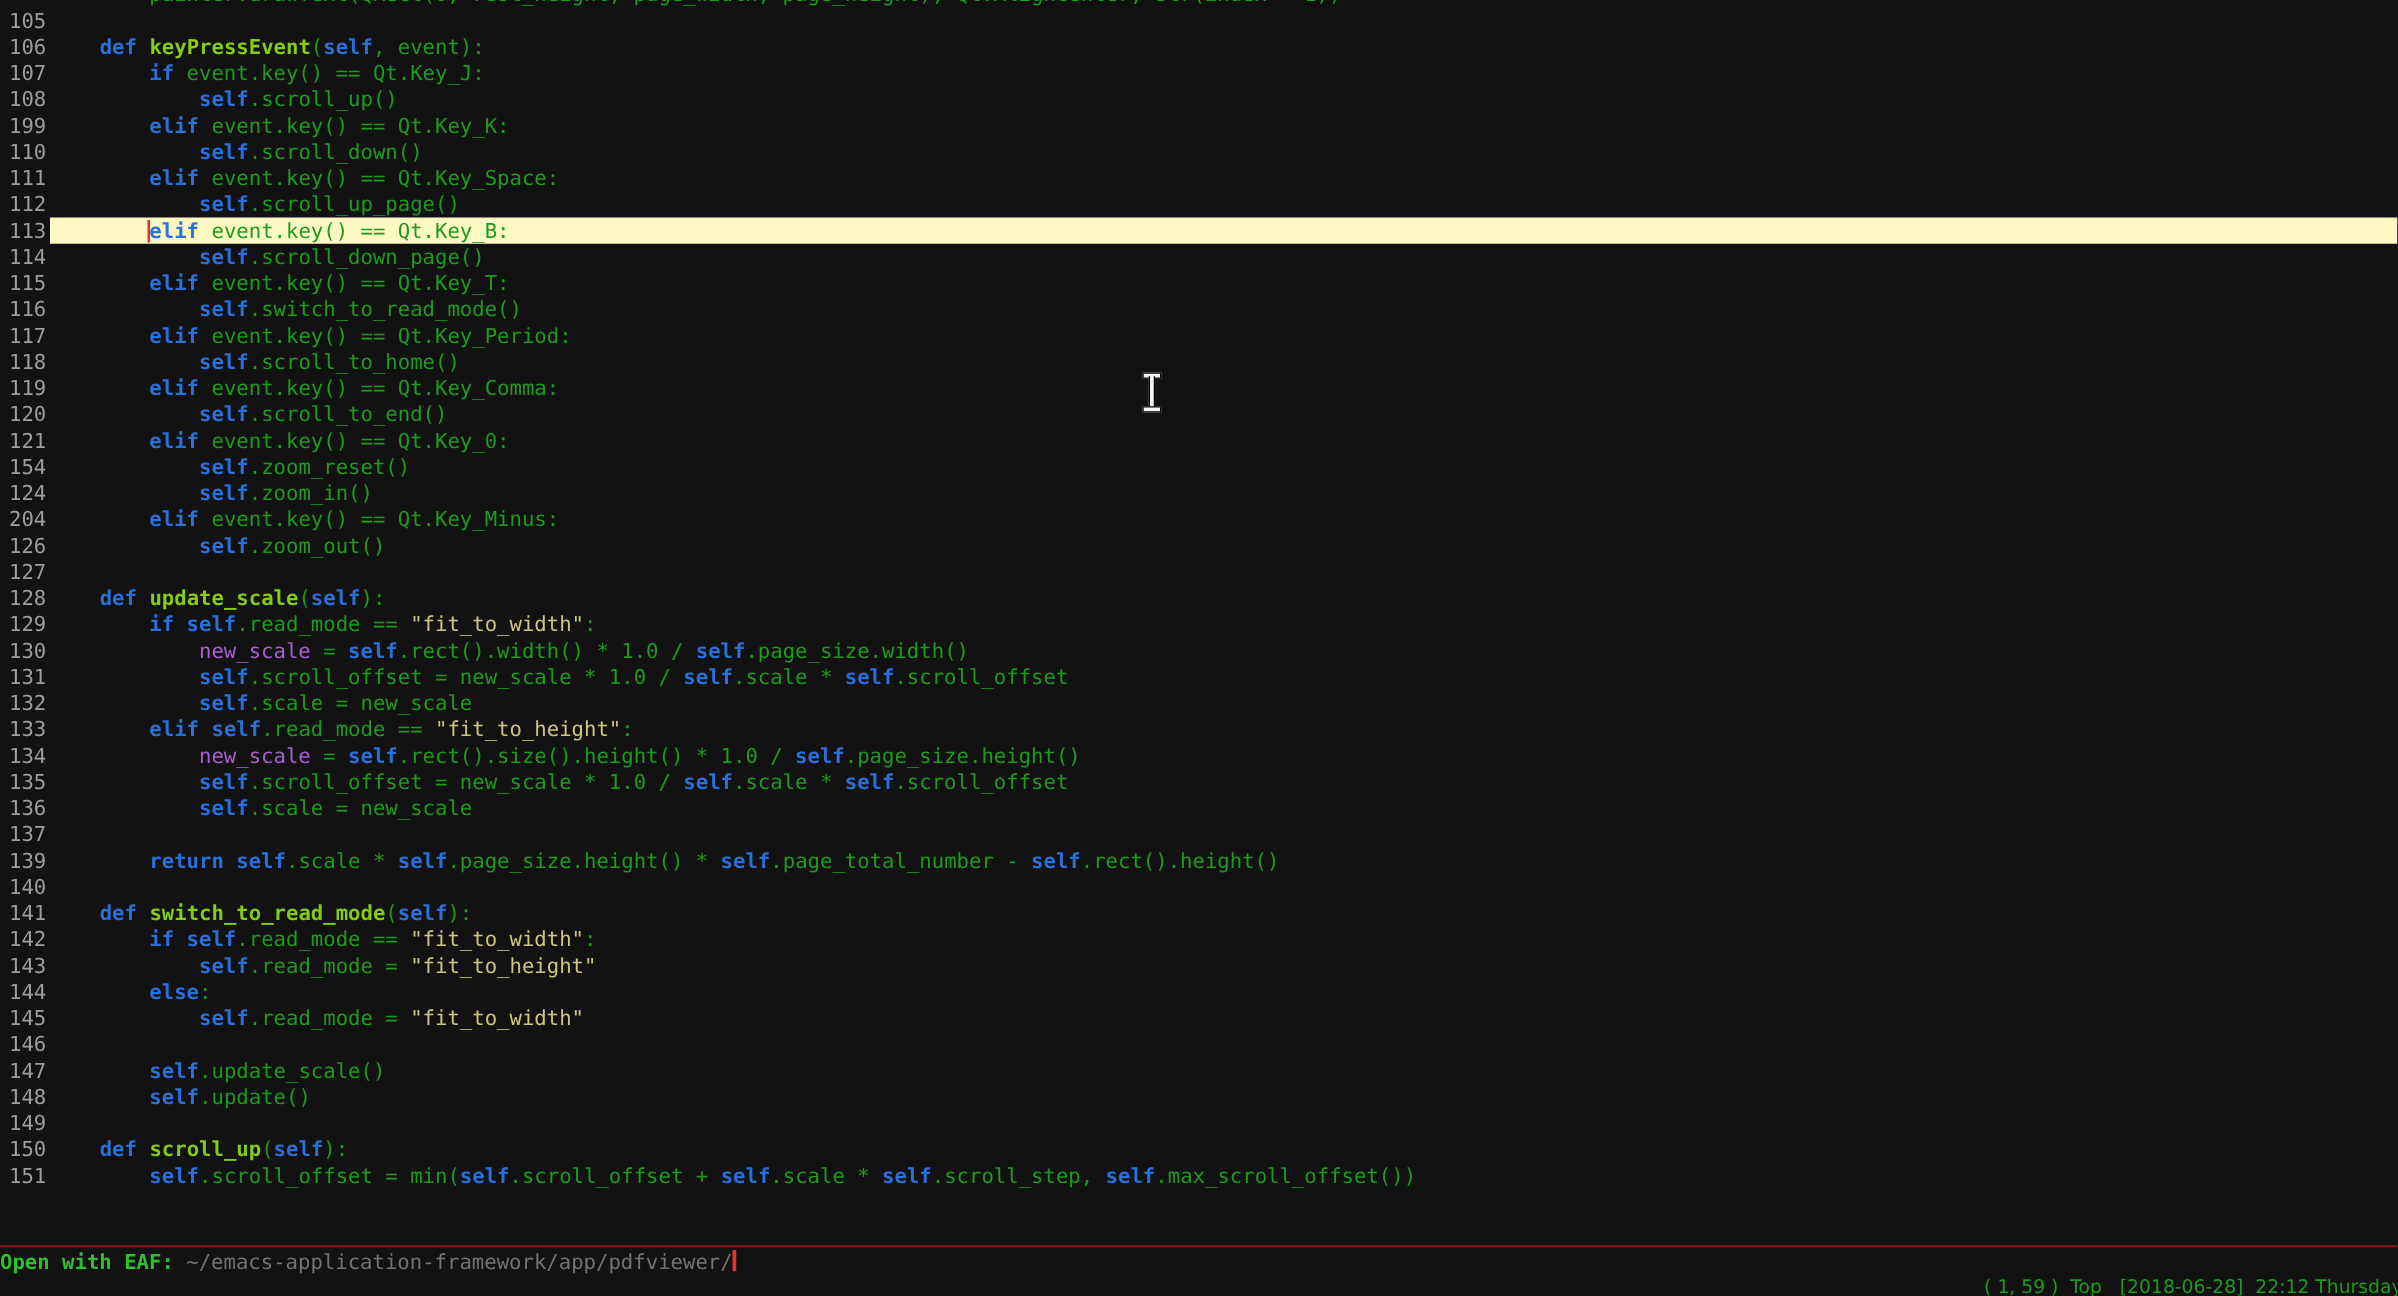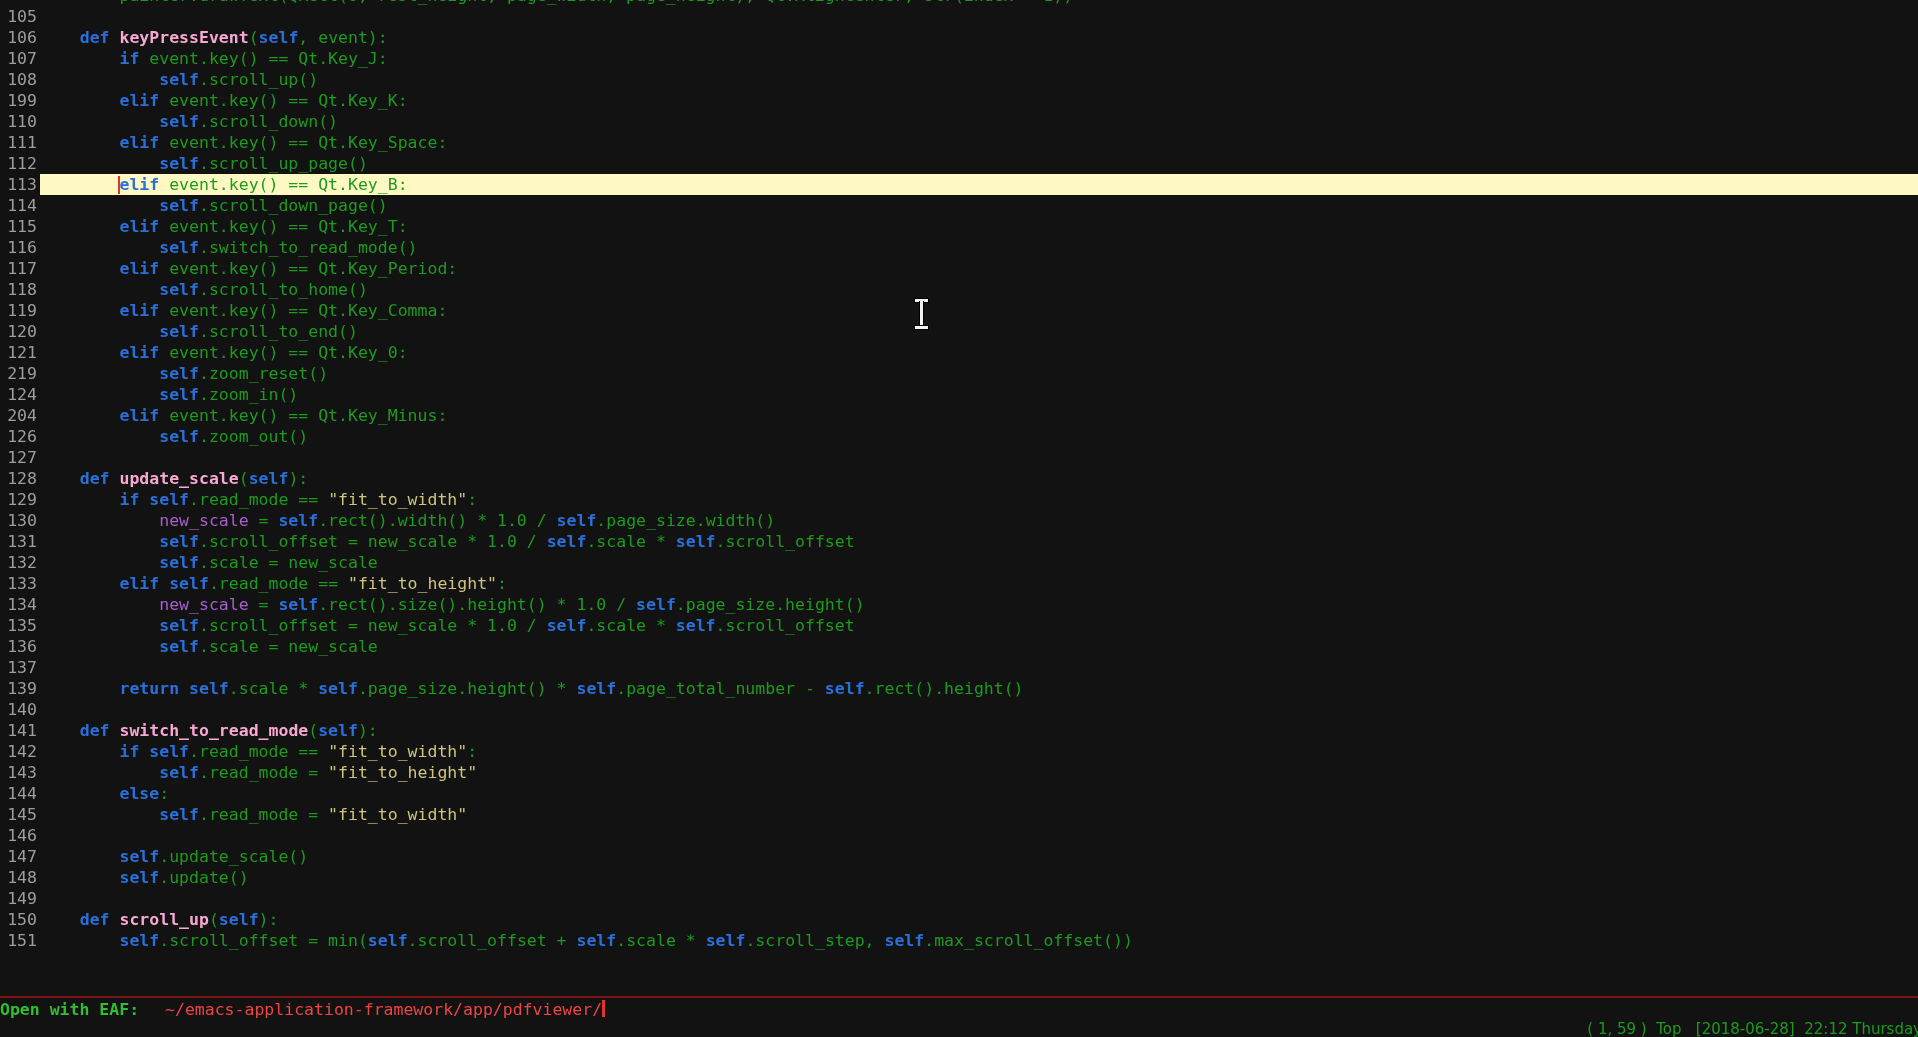--- a/index.html
+++ b/index.html
@@ -22,33 +22,33 @@
   .row{display:flex;height:21px;font:16.5px/21px "DejaVu Sans Mono",monospace;}
   .gutter{
     flex:0 0 40px;width:40px;box-sizing:border-box;
     text-align:right;padding-right:3px;
     color:#9e9e9e;user-select:none;
   }
   .code{flex:1 1 auto;white-space:pre;color:#1e9b1e;}
   .code.hl{background:#fef9c3;}
   .tk-t{color:#1e9b1e;}
   .tk-k{color:#2a70da;font-weight:bold;}
-  .tk-f{color:#f9a8d4;font-weight:bold;}
+  .tk-f{color:#84cc16;font-weight:bold;}
   .tk-s{color:#cfc57e;}
   .tk-v{color:#a85fd0;}
   .code-cursor{position:absolute;width:2px;height:18px;background:#e0352b;}
   
   .separator{position:absolute;left:0;top:996px;width:1918px;height:2px;background:#7a1414;}
   
   .minibuffer{
     position:absolute;left:0;top:999px;width:1918px;height:21px;
     font:16.5px/21px "DejaVu Sans Mono",monospace;white-space:pre;
   }
   .mb-prompt{color:#2fbf2f;font-weight:bold;text-align:center;}
-  .mb-input{color:#ef4444;margin-left:16px;}
+  .mb-input{color:#737373;}
   .mb-cursor{display:inline-block;width:3px;height:17px;background:#e0352b;vertical-align:-2px;}
   
   .status{
     position:absolute;right:-4px;top:1019px;height:21px;
     font:15px/21px "DejaVu Sans",sans-serif;
     color:#1e9b1e;white-space:pre;
   }
   
   .ibeam{position:absolute;left:913px;top:298px;width:17px;height:32px;}
   .ibeam .bar{position:absolute;left:1px;width:13px;height:3px;background:#f2f2f2;border:1px solid #000;}
@@ -126,21 +126,21 @@
       </div>
       <div class="row">
         <span class="gutter">120</span>
         <span class="code"><span class="tk-t">            </span><span class="tk-k">self</span><span class="tk-t">.scroll_to_end()</span></span>
       </div>
       <div class="row">
         <span class="gutter">121</span>
         <span class="code"><span class="tk-t">        </span><span class="tk-k">elif</span><span class="tk-t"> event.key() == Qt.Key_0:</span></span>
       </div>
       <div class="row">
-        <span class="gutter">219</span>
+        <span class="gutter">154</span>
         <span class="code"><span class="tk-t">            </span><span class="tk-k">self</span><span class="tk-t">.zoom_reset()</span></span>
       </div>
       <div class="row">
         <span class="gutter">124</span>
         <span class="code"><span class="tk-t">            </span><span class="tk-k">self</span><span class="tk-t">.zoom_in()</span></span>
       </div>
       <div class="row">
         <span class="gutter">204</span>
         <span class="code"><span class="tk-t">        </span><span class="tk-k">elif</span><span class="tk-t"> event.key() == Qt.Key_Minus:</span></span>
       </div>

